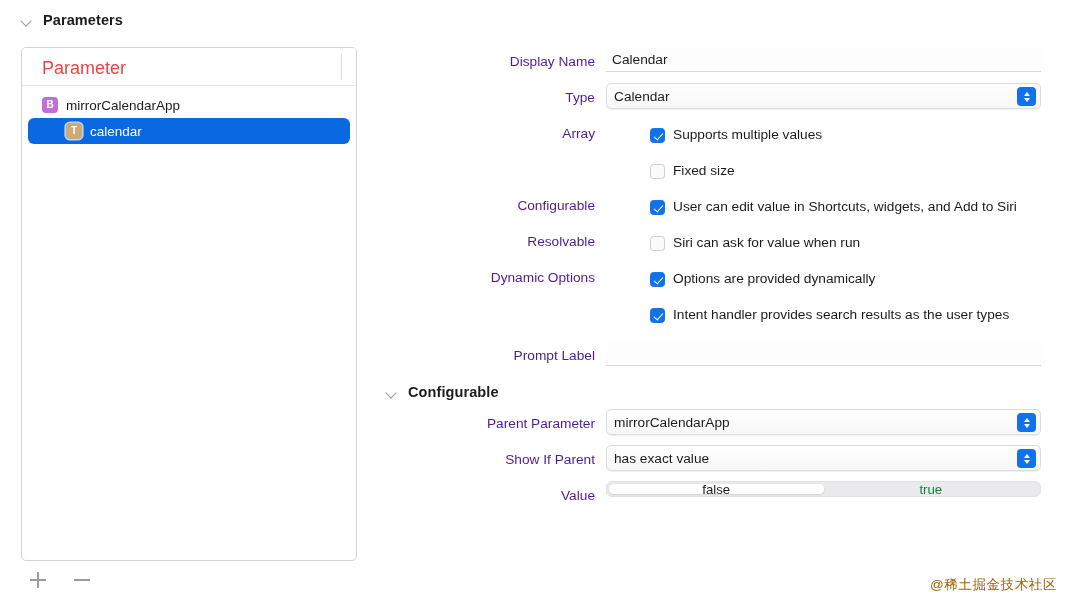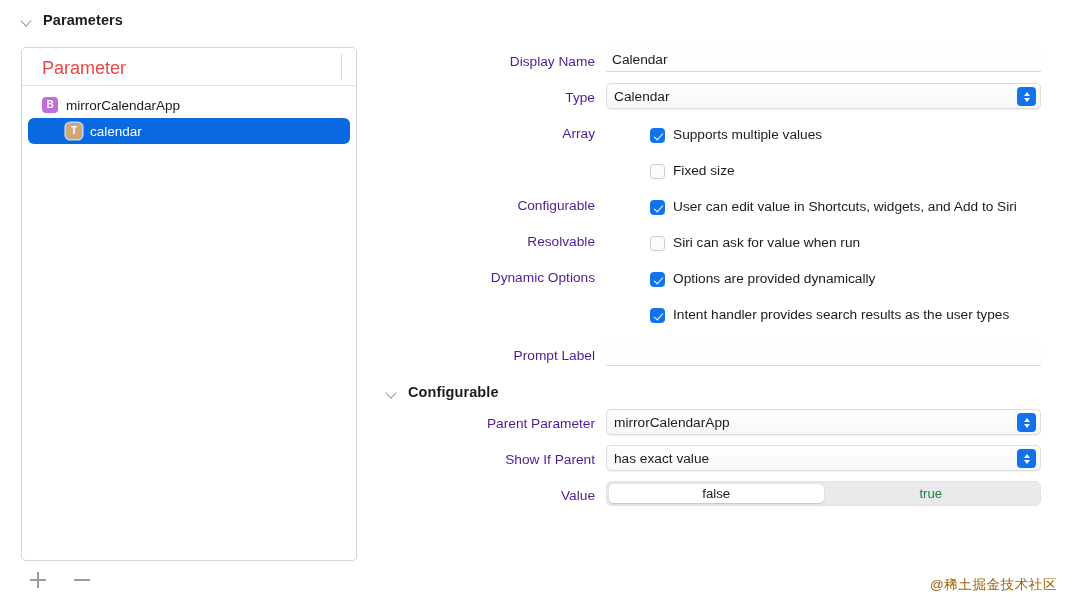--- a/index.html
+++ b/index.html
@@ -256,21 +256,21 @@
     display: flex;
     align-items: center;
     gap: 9px;
     padding-left: 6px;
     margin: 7px 0 9px 0;
   }
 
   
   .segmented {
     width: 435px;
-    height: 25px;
+    height: 16px;
     background: #eaeaec;
     border-radius: 6px;
     display: flex;
     padding: 2px;
     border: 1px solid #e2e2e4;
   }
   .seg {
     flex: 1 1 50%;
     display: flex;
     align-items: center;

